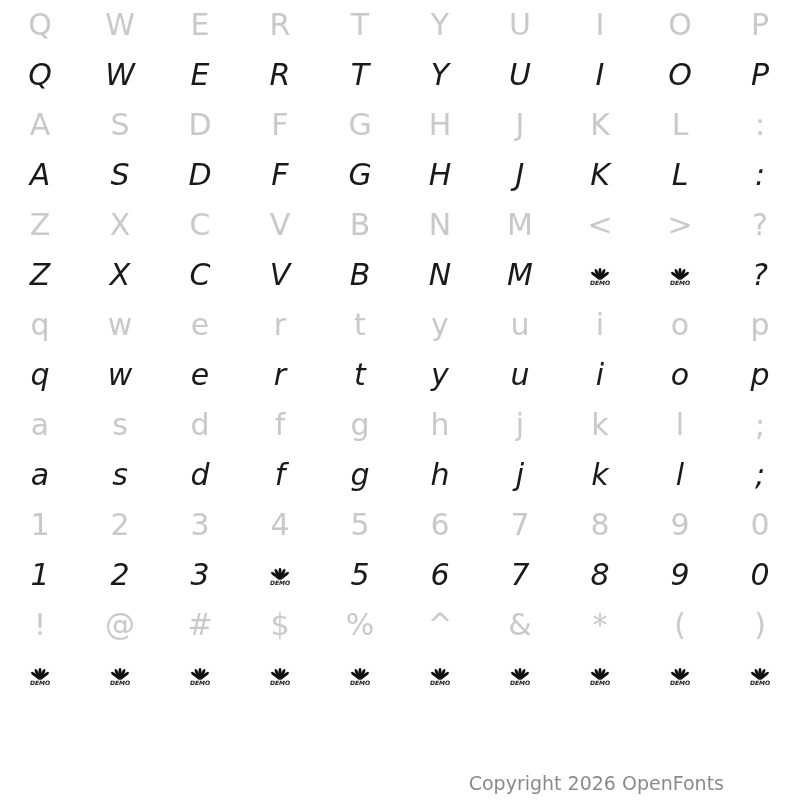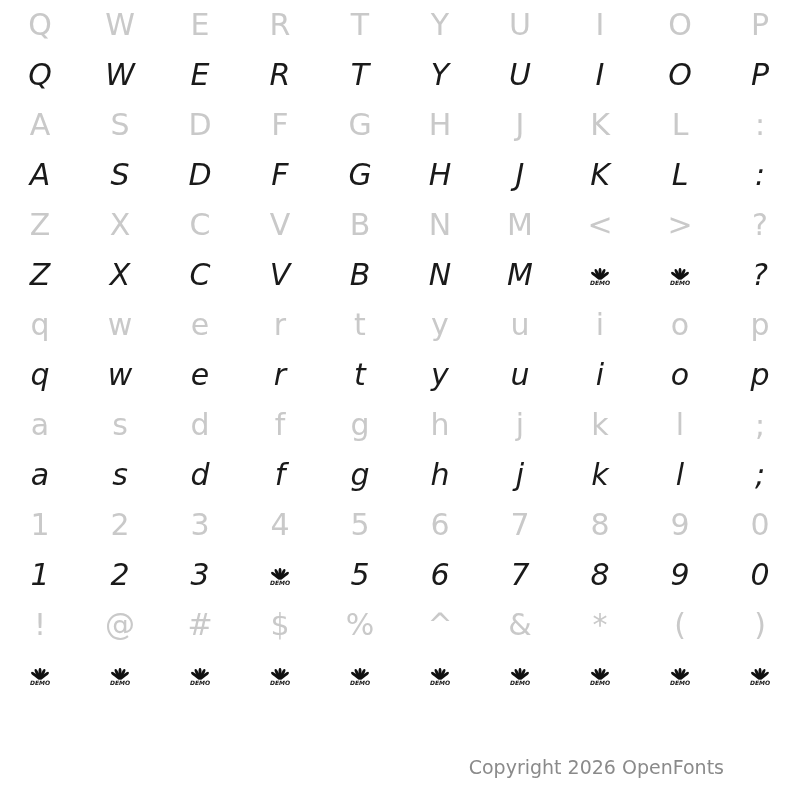--- a/index.html
+++ b/index.html
@@ -84,21 +84,21 @@
     letter-spacing: 0px;
     color: #111;
     text-align: center;
     line-height: 7px;
     margin-top: 0px;
   }
 
   .footer {
     position: absolute;
     left: 0;
-    bottom: 22px;
+    bottom: 6px;
     width: 800px;
     text-align: right;
     padding-right: 76px;
     box-sizing: border-box;
     font-family: "DejaVu Sans", sans-serif;
     font-size: 19px;
     color: #8a8a8a;
   }
 </style>
 </head>

